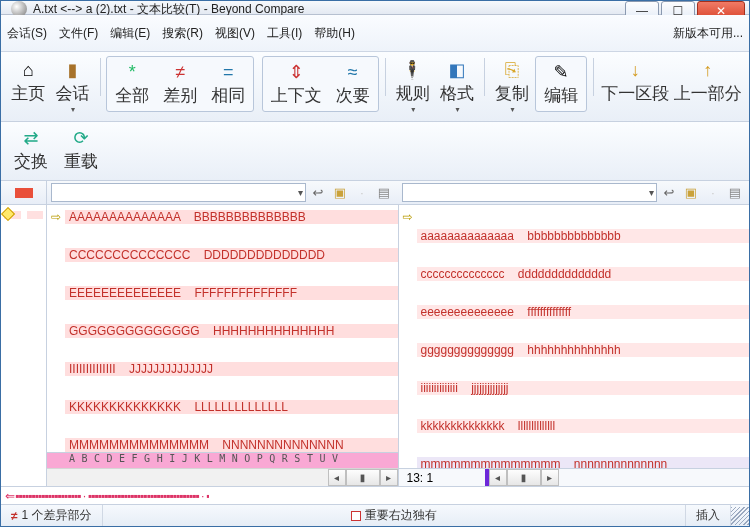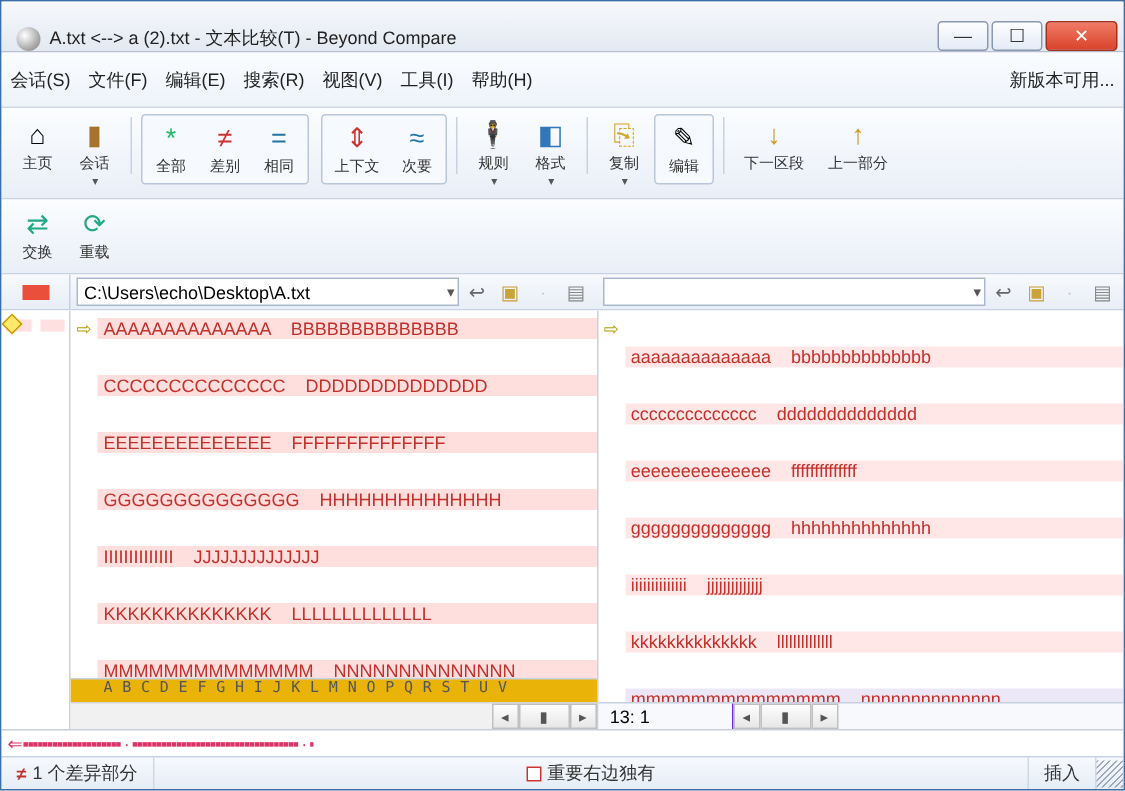--- a/index.html
+++ b/index.html
@@ -1,29 +1,29 @@
 <!DOCTYPE html>
 <html><head>
 <meta charset="utf-8">
 <style>
 *{box-sizing:border-box;margin:0;padding:0;font-family:"Microsoft YaHei","Segoe UI",Tahoma,sans-serif;font-size:12px}
 body{background:#fff;width:750px;height:527px;overflow:hidden;border:1px solid #3a6ea5;display:flex;flex-direction:column}
-.titlebar{height:34px;background:linear-gradient(#f7f9fc,#e3e9f2);display:flex;align-items:flex-end;padding:0 4px;border-bottom:1px solid #b6c0d0}
+.titlebar{height:14px;background:linear-gradient(#f7f9fc,#e3e9f2);display:flex;align-items:flex-start;padding:0 4px;border-bottom:1px solid #b6c0d0}
 .titlebar .ticon{width:16px;height:16px;border-radius:50%;background:radial-gradient(circle at 35% 35%,#fff,#777);margin:0 6px}
 .ttext{flex:1;color:#222}
 .wbtns{display:flex;gap:0}
 .wbtn{width:34px;height:20px;border:1px solid #8a99b0;background:linear-gradient(#fdfdfe,#e4ecf7);border-radius:3px;margin-left:2px;display:flex;align-items:center;justify-content:center;color:#333}
 .wbtn.close{width:48px;background:linear-gradient(#f07b66,#d9432b);color:#fff;border-color:#a62f1c}
 .menubar{height:37px;background:linear-gradient(#fafcff,#eef3fa);display:flex;align-items:center;padding:0 6px;gap:12px;border-bottom:1px solid #cdd6e4}
 .menubar span{color:#222}
 .update{margin-left:auto;color:#0066cc}
 .toolbar{background:linear-gradient(#fbfdff,#e9eff7);padding:4px 6px;display:flex;align-items:flex-start;gap:2px;border-bottom:1px solid #c7d1e0}
 .tbtn{display:flex;flex-direction:column;align-items:center;padding:2px 6px;border:1px solid transparent;border-radius:3px;min-width:36px}
 .tbtn .ic{width:22px;height:22px;display:flex;align-items:center;justify-content:center;font-size:18px}
-.tbtn .lb{font-size:10px;color:#333;margin-top:1px;white-space:nowrap}
+.tbtn .lb{font-size:17px;color:#333;margin-top:1px;white-space:nowrap}
 .grp{display:flex;border:1px solid #b8c6da;border-radius:3px;background:#f6f9fd;padding:1px}
 .grp .tbtn{border-radius:2px}
 .sep{width:1px;height:38px;background:#c7d1e0;margin:2px 4px}
 .toolbar2{background:linear-gradient(#fbfdff,#e9eff7);padding:2px 6px 4px;display:flex;gap:2px;border-bottom:1px solid #c7d1e0}
 .filebar{height:24px;background:linear-gradient(#f7f9fc,#e8eef7);display:flex;align-items:center;border-bottom:1px solid #c7d1e0}
 .gutter{width:46px;height:100%;border-right:1px solid #c7d1e0;display:flex;align-items:center;justify-content:center}
 .redchip{width:18px;height:10px;background:#e94f3a}
 .pathslot{flex:1;display:flex;align-items:center;gap:2px;padding:0 4px}
 .pathbox{flex:1;height:19px;border:1px solid #a9b8cd;background:#fff;padding:0 4px;display:flex;align-items:center;position:relative}
 .pathbox .dd{position:absolute;right:2px;color:#555;font-size:10px}
@@ -35,26 +35,26 @@
 .ovcol.l::after{content:"";position:absolute;top:4px;left:2px;width:8px;height:8px;border:1px solid #c90;background:#ffe96b;transform:rotate(45deg)}
 .pane{flex:1;display:flex;flex-direction:column;overflow:hidden;border-right:1px solid #c7d1e0}
 .lines{flex:1;overflow:hidden;font-family:Consolas,monospace;font-size:11px;padding:2px 0;position:relative}
 .line{display:flex;height:19px;align-items:center}
 .lg{width:18px;display:flex;justify-content:center;color:#b89a00}
 .txt{flex:1;white-space:pre;padding-left:4px}
 .bg-diff{background:#ffdede}
 .bg-diffr{background:#ffe7e7}
 .bg-sel{background:#ece7f7}
 .fg-red{color:#c3312b}
-.ruler{height:16px;border-top:1px solid #c7d1e0;font-family:Consolas,monospace;font-size:10px;letter-spacing:6.5px;padding-left:22px;color:#555;white-space:nowrap;overflow:hidden;background:#eab308}
+.ruler{height:16px;border-top:1px solid #c7d1e0;font-family:Consolas,monospace;font-size:10px;letter-spacing:6.5px;padding-left:22px;color:#555;white-space:nowrap;overflow:hidden;background:#f9a8d4}
 .sbrow{height:18px;display:flex;background:#f1f1f1;border-top:1px solid #d6d6d6}
 .sbtn{width:18px;height:17px;border:1px solid #bfbfbf;background:linear-gradient(#fdfdfd,#e7e7e7);display:flex;align-items:center;justify-content:center;font-size:10px;color:#555}
 .sbtn.th{width:34px}
 .infobar{height:18px;display:flex;border-top:1px solid #c7d1e0;background:#f7f9fc;font-size:11px}
-.infobar .cell{padding:1px 8px;border-right:1px solid #6d28d9;display:flex;align-items:center}
+.infobar .cell{padding:1px 8px;border-right:4px solid #6d28d9;display:flex;align-items:center}
 .thumb{height:18px;display:flex;align-items:center;padding:0 4px;border-top:1px solid #c7d1e0;background:#fff;font-size:9px;overflow:hidden}
 .thumb .arrw{color:#d36;}
 .thumb .dots{color:#d36;letter-spacing:-1px;white-space:nowrap;overflow:hidden}
 .status{height:22px;background:linear-gradient(#f6f9fd,#e6edf6);display:flex;align-items:center;border-top:1px solid #c7d1e0}
 .status .sc{padding:0 10px;border-right:1px solid #d0d8e4;height:100%;display:flex;align-items:center;color:#333}
 .diffmark{color:#c3312b;font-weight:bold;margin-right:4px}
 .resize{margin-left:auto;width:18px;height:18px;background:repeating-linear-gradient(135deg,#9aa8bf 0 1px,transparent 1px 3px)}
 .arrow-up{color:#d39a1e;font-size:16px}
 .dropdown::after{content:"▾";font-size:8px;color:#555;margin-left:1px}
 </style>
@@ -158,21 +158,20 @@
       <div class="lb">重载</div>
     </div>
 </div>
 
 <div class="filebar">
   <div class="gutter">
       <div class="redchip"></div>
     </div>
   <div class="pathslot">
     <div class="pathbox">
-        <span>C:\Users\echo\Desktop\A.txt</span>
         <span class="dd">▾</span>
       </div>
     <div class="ibtn">↩</div>
     <div class="ibtn" style="color:#caa23a">▣</div>
     <div class="ibtn" style="color:#ccc">·</div>
     <div class="ibtn" style="color:#888">▤</div>
   </div>
   <div class="pathslot">
     <div class="pathbox">
         <span class="dd">▾</span>

